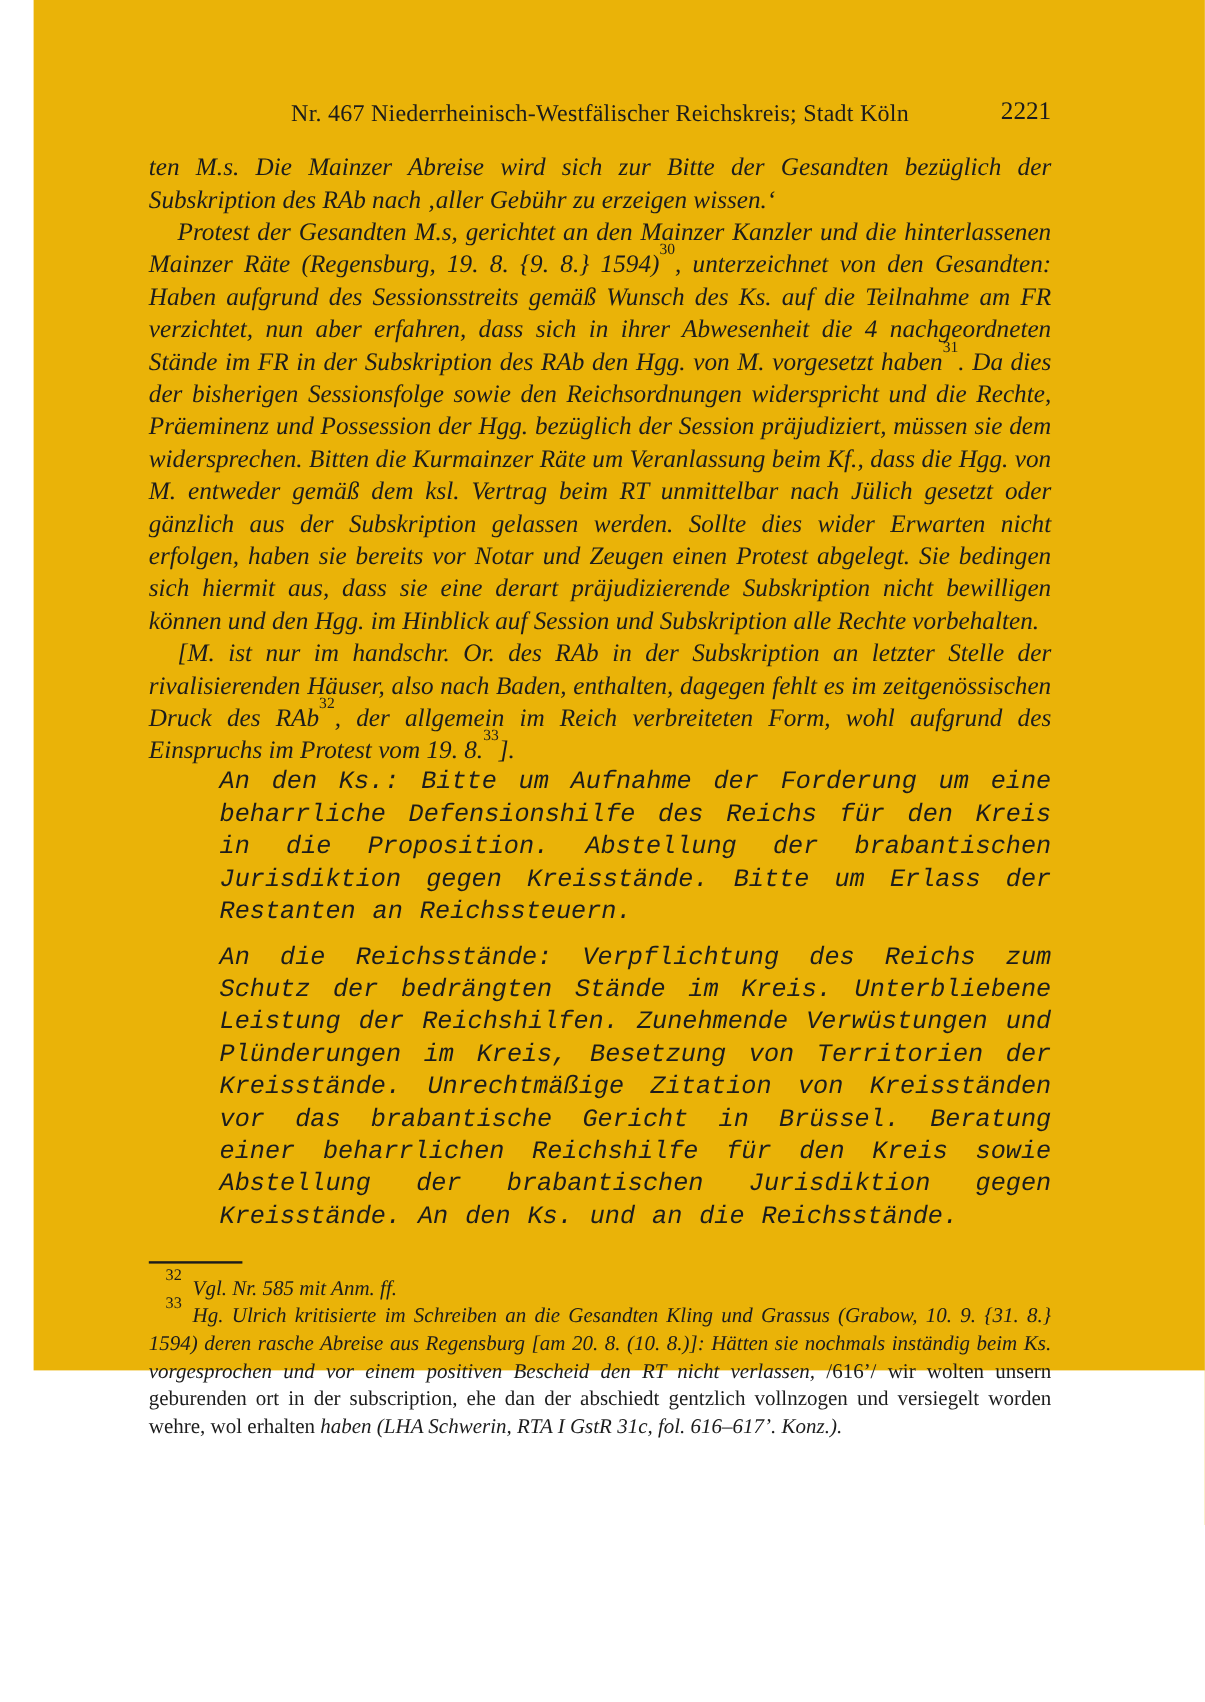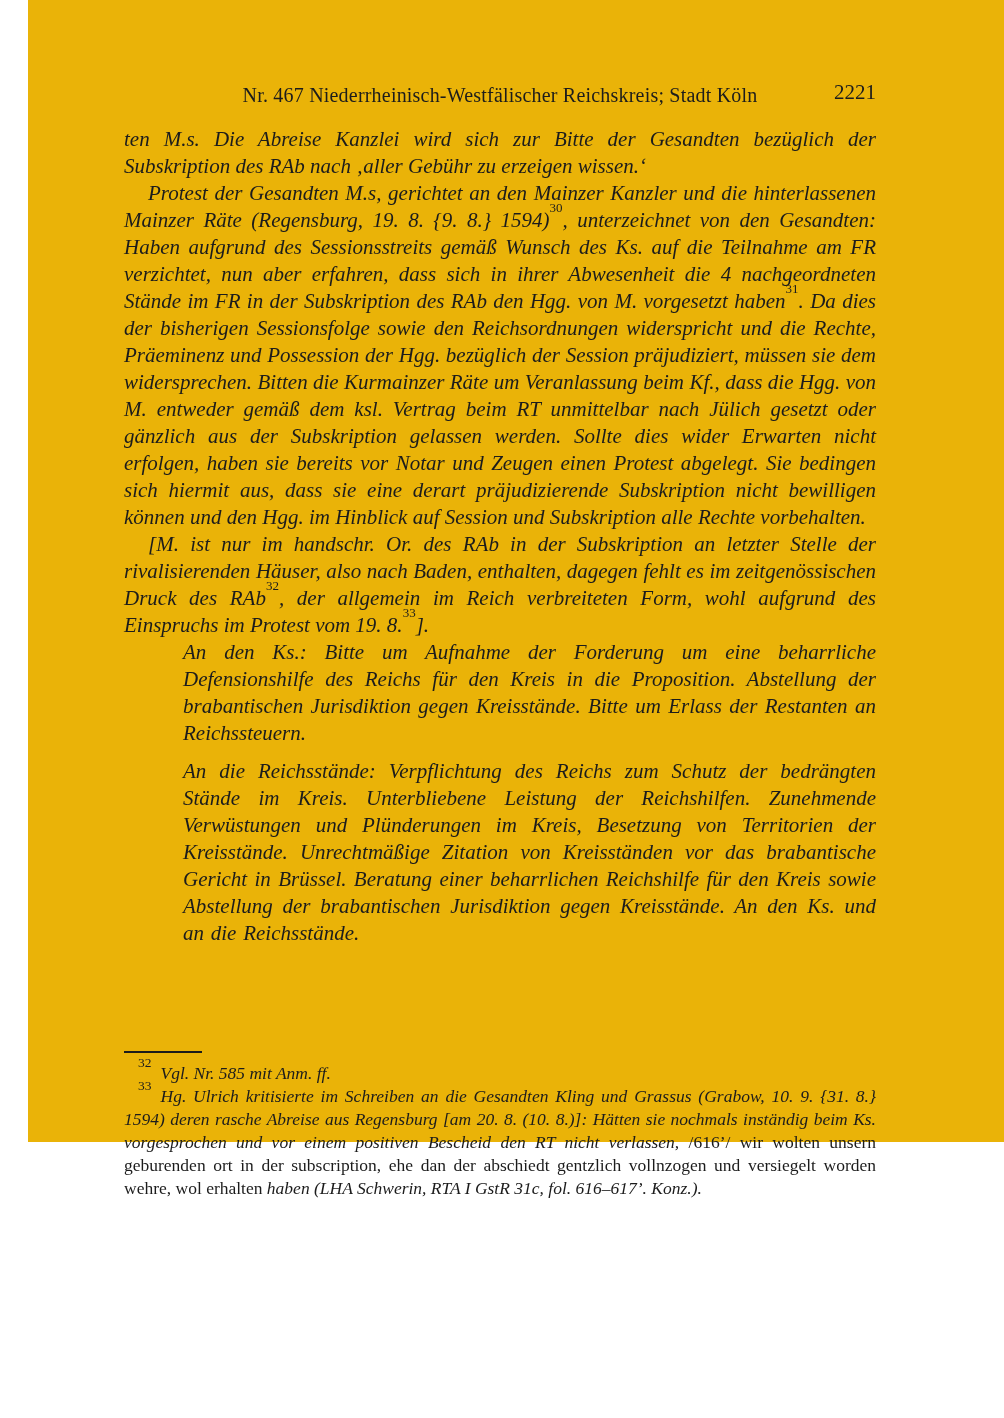--- a/index.html
+++ b/index.html
@@ -64,21 +64,21 @@
     line-height: 28px;
     font-weight: bold;
     font-style: normal;
     display: flex;
   }
   .entry-number {
     flex: 0 0 59px;
   }
   .entry-title { flex: 1; }
   
-  .regest { margin-left: 59px; }
+  .regest { margin-left: 59px; font-family: Liberation Mono, monospace; }
   .regest-para {
     margin: 0 0 11px 0;
     font-style: italic;
     font-size: 21px;
     line-height: 27px;
     text-align: justify;
     word-spacing: 1.5px;
     hyphens: none;
   }
   .regest-para:last-child { margin-bottom: 0; }
@@ -117,21 +117,21 @@
 
 <div class="page">
   <div class="content">
 
     <header class="running-head">
       <div class="head-title">Nr. 467 Niederrheinisch-Westfälischer Reichskreis; Stadt Köln</div>
       <div class="page-number">2221</div>
     </header>
 
     <main>
-      <p class="body-para"><span>ten M.s. Die Abreise Kanzlei wird sich zur Bitte der Gesandten bezüglich der Subskription des RAb nach ‚aller Gebühr zu erzeigen wissen.‘</span></p>
+      <p class="body-para"><span>ten M.s. Die Mainzer Abreise wird sich zur Bitte der Gesandten bezüglich der Subskription des RAb nach ‚aller Gebühr zu erzeigen wissen.‘</span></p>
 
       <p class="body-para indent"><span>Protest der Gesandten M.s, gerichtet an den Mainzer Kanzler und die hinterlassenen Mainzer Räte (Regensburg, 19. 8. {9. 8.} 1594)</span><sup class="fn-ref">30</sup><span>, unterzeichnet von den Gesandten: Haben aufgrund des Sessionsstreits gemäß Wunsch des Ks. auf die Teilnahme am FR verzichtet, nun aber erfahren, dass sich in ihrer Abwesenheit die 4 nachgeordneten Stände im FR in der Subskription des RAb den Hgg. von M. vorgesetzt haben</span><sup class="fn-ref">31</sup><span>. Da dies der bisherigen Sessionsfolge sowie den Reichsordnungen widerspricht und die Rechte, Präeminenz und Possession der Hgg. bezüglich der Session präjudiziert, müssen sie dem widersprechen. Bitten die Kurmainzer Räte um Veranlassung beim Kf., dass die Hgg. von M. entweder gemäß dem ksl. Vertrag beim RT unmittelbar nach Jülich gesetzt oder gänzlich aus der Subskription gelassen werden. Sollte dies wider Erwarten nicht erfolgen, haben sie bereits vor Notar und Zeugen einen Protest abgelegt. Sie bedingen sich hiermit aus, dass sie eine derart präjudizierende Subskription nicht bewilligen können und den Hgg. im Hinblick auf Session und Subskription alle Rechte vorbehalten.</span></p>
 
       <p class="body-para indent"><span>[M. ist nur im handschr. Or. des RAb in der Subskription an letzter Stelle der rivalisierenden Häuser, also nach Baden, enthalten, dagegen fehlt es im zeitgenössischen Druck des RAb</span><sup class="fn-ref">32</sup><span>, der allgemein im Reich verbreiteten Form, wohl aufgrund des Einspruchs im Protest vom 19. 8.</span><sup class="fn-ref">33</sup><span>].</span></p>
 
 
       <div class="regest">
         <p class="regest-para">An den Ks.: Bitte um Aufnahme der Forderung um eine beharrliche Defensionshilfe des Reichs für den Kreis in die Proposition. Abstellung der brabantischen Jurisdiktion gegen Kreisstände. Bitte um Erlass der Restanten an Reichssteuern.</p>
         <p class="regest-para">An die Reichsstände: Verpflichtung des Reichs zum Schutz der bedrängten Stände im Kreis. Unterbliebene Leistung der Reichshilfen. Zunehmende Verwüstungen und Plünderungen im Kreis, Besetzung von Territorien der Kreisstände. Unrechtmäßige Zitation von Kreisständen vor das brabantische Gericht in Brüssel. Beratung einer beharrlichen Reichshilfe für den Kreis sowie Abstellung der brabantischen Jurisdiktion gegen Kreisstände. An den Ks. und an die Reichsstände.</p>
       </div>

